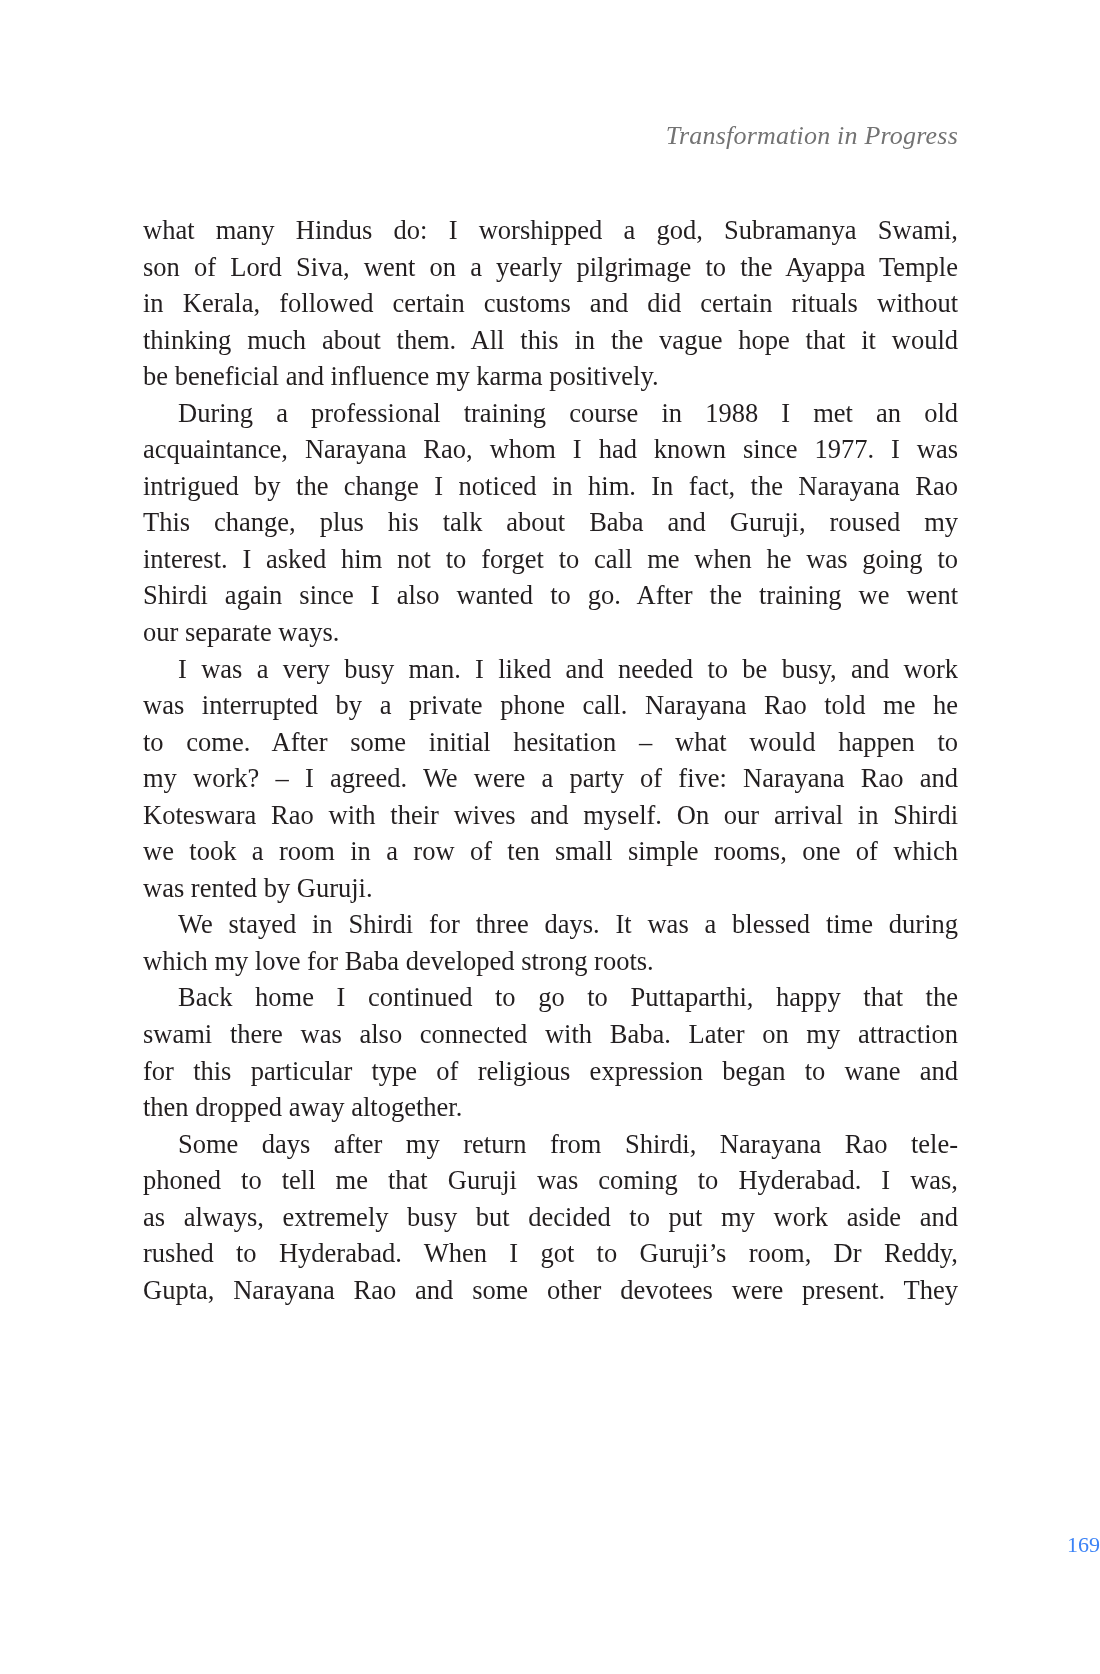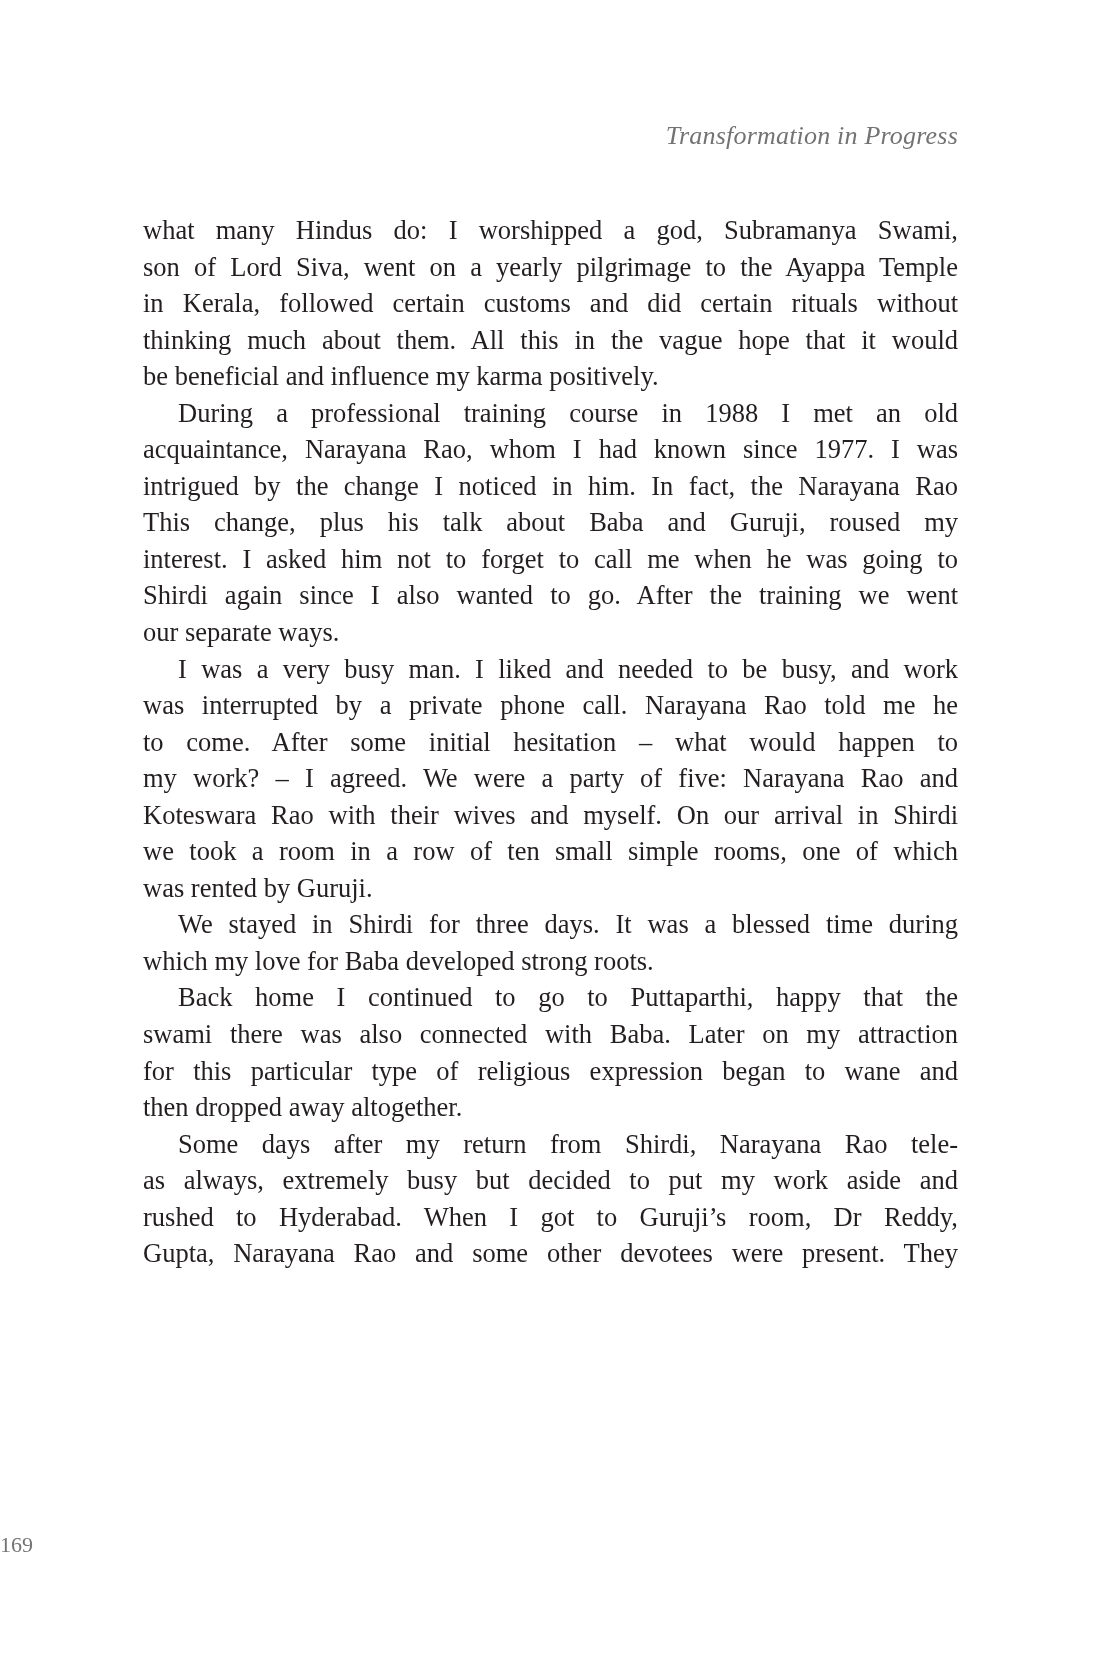--- a/index.html
+++ b/index.html
@@ -53,24 +53,24 @@
       text-align-last: left;
     }
     .line.indent {
       text-indent: 35px;
     }
     .folio {
       position: absolute;
       top: 1530px;
       left: 0;
       width: 1100px;
-      text-align: left;
+      text-align: right;
       font-size: 22px;
       line-height: 30px;
-      color: #737373;
+      color: #3b82f6;
     }
   </style>
 </head>
 <body>
 
 <div class="page">
 
   <div class="running-head">Transformation in Progress</div>
 
   <div class="body-text">
@@ -110,20 +110,21 @@
 
     <div class="paragraph">
       <span class="line indent">Back home I continued to go to Puttaparthi, happy that the</span>
       <span class="line">swami there was also connected with Baba. Later on my attraction</span>
       <span class="line">for this particular type of religious expression began to wane and</span>
       <span class="line last">then dropped away altogether.</span>
     </div>
 
     <div class="paragraph">
       <span class="line indent">Some days after my return from Shirdi, Narayana Rao tele-</span>
+      <span class="line">phoned to tell me that Guruji was coming to Hyderabad. I was,</span>
       <span class="line">as always, extremely busy but decided to put my work aside and</span>
       <span class="line">rushed to Hyderabad. When I got to Guruji’s room, Dr Reddy,</span>
       <span class="line">Gupta, Narayana Rao and some other devotees were present. They</span>
     </div>
 
   </div>
 
   <div class="folio">169</div>
 
 </div>

